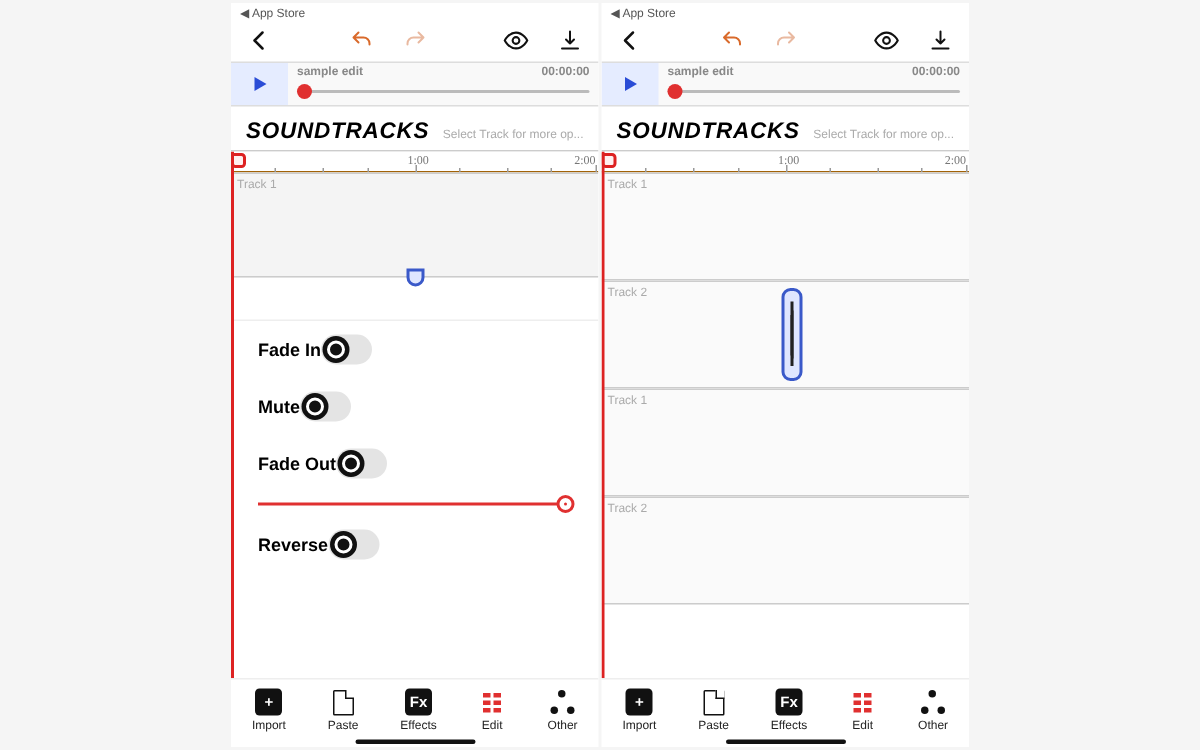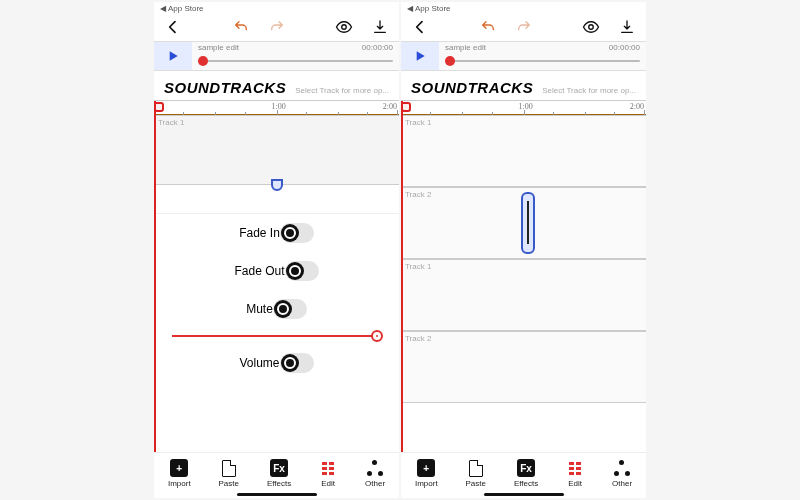--- a/index.html
+++ b/index.html
@@ -33,21 +33,21 @@
     border-top:1px solid #ddd; border-bottom:1px solid #ddd;
     height: 30px;
     background:#f9f9f9;
     position:relative;
   }
   .play-box {
     width: 38px; height: 100%;
     display:flex; align-items:center; justify-content:center;
     background:#e5ecff;
   }
-  .song-track { flex:1; position:relative; height:100%; padding:2px 6px; }
+  .song-track { flex:1; position:relative; height:100%; padding:2px 6px;font-weight:bold; }
   .song-name { font-size:8px; color:#888; position:absolute; left:6px; top:1px;}
   .song-time { font-size:8px; color:#888; position:absolute; right:6px; top:1px;}
   .song-line { position:absolute; left:6px; right:6px; top:18px; height:2px; background:#bbb; border-radius:2px;}
   .song-knob { position:absolute; left:6px; top:14px; width:10px; height:10px; background:#e03030; border-radius:50%;}
 
   .section-head {
     display:flex; align-items:baseline; justify-content:space-between;
     padding:8px 10px 4px;
     text-align:right;
   }
@@ -81,23 +81,23 @@
   .drag-pill {
     position:absolute; width:30px; height:3px; background:#ccc;
     border-radius:2px; left:50%; transform:translateX(-50%);
   }
 
   .panel {
     background:#fff;
     border-top:1px solid #eee;
   }
   .panel-row {
-    display:flex; align-items:center; justify-content:center;
+    display:flex; align-items:center; justify-content:flex-start;
     padding:9px 18px;
-    font-size:12px; font-weight:400;
+    font-size:12px; font-weight:700;
   }
   .toggle {
     width:34px; height:20px; background:#e4e4e4; border-radius:10px;
     position:relative;
   }
   .toggle .knob {
     width:18px; height:18px; border-radius:50%;
     background:#111; position:absolute; left:1px; top:1px;
     display:flex; align-items:center; justify-content:center;
   }
@@ -226,37 +226,37 @@
     </div>
 
     <div class="panel" style="position:absolute;left:0;right:0;bottom:0;top:112px;">
       <div class="panel-row">
         <span>Fade In</span>
         <div class="toggle">
             <div class="knob"></div>
           </div>
       </div>
       <div class="panel-row">
+        <span>Mute</span>
+        <div class="toggle">
+            <div class="knob"></div>
+          </div>
+      </div>
+      <div class="panel-row">
         <span>Fade Out</span>
         <div class="toggle">
             <div class="knob"></div>
           </div>
       </div>
-      <div class="panel-row">
-        <span>Mute</span>
-        <div class="toggle">
-            <div class="knob"></div>
-          </div>
-      </div>
       <div class="vol-slider">
         <div class="vol-track"></div>
         <div class="vol-knob"></div>
       </div>
       <div class="panel-row">
-        <span>Volume</span>
+        <span>Reverse</span>
         <div class="toggle">
             <div class="knob"></div>
           </div>
       </div>
     </div>
   </div>
 
   <div class="bottom-tabs">
     <div class="tab">
         <div class="tab-ic dark-sq">+</div>

